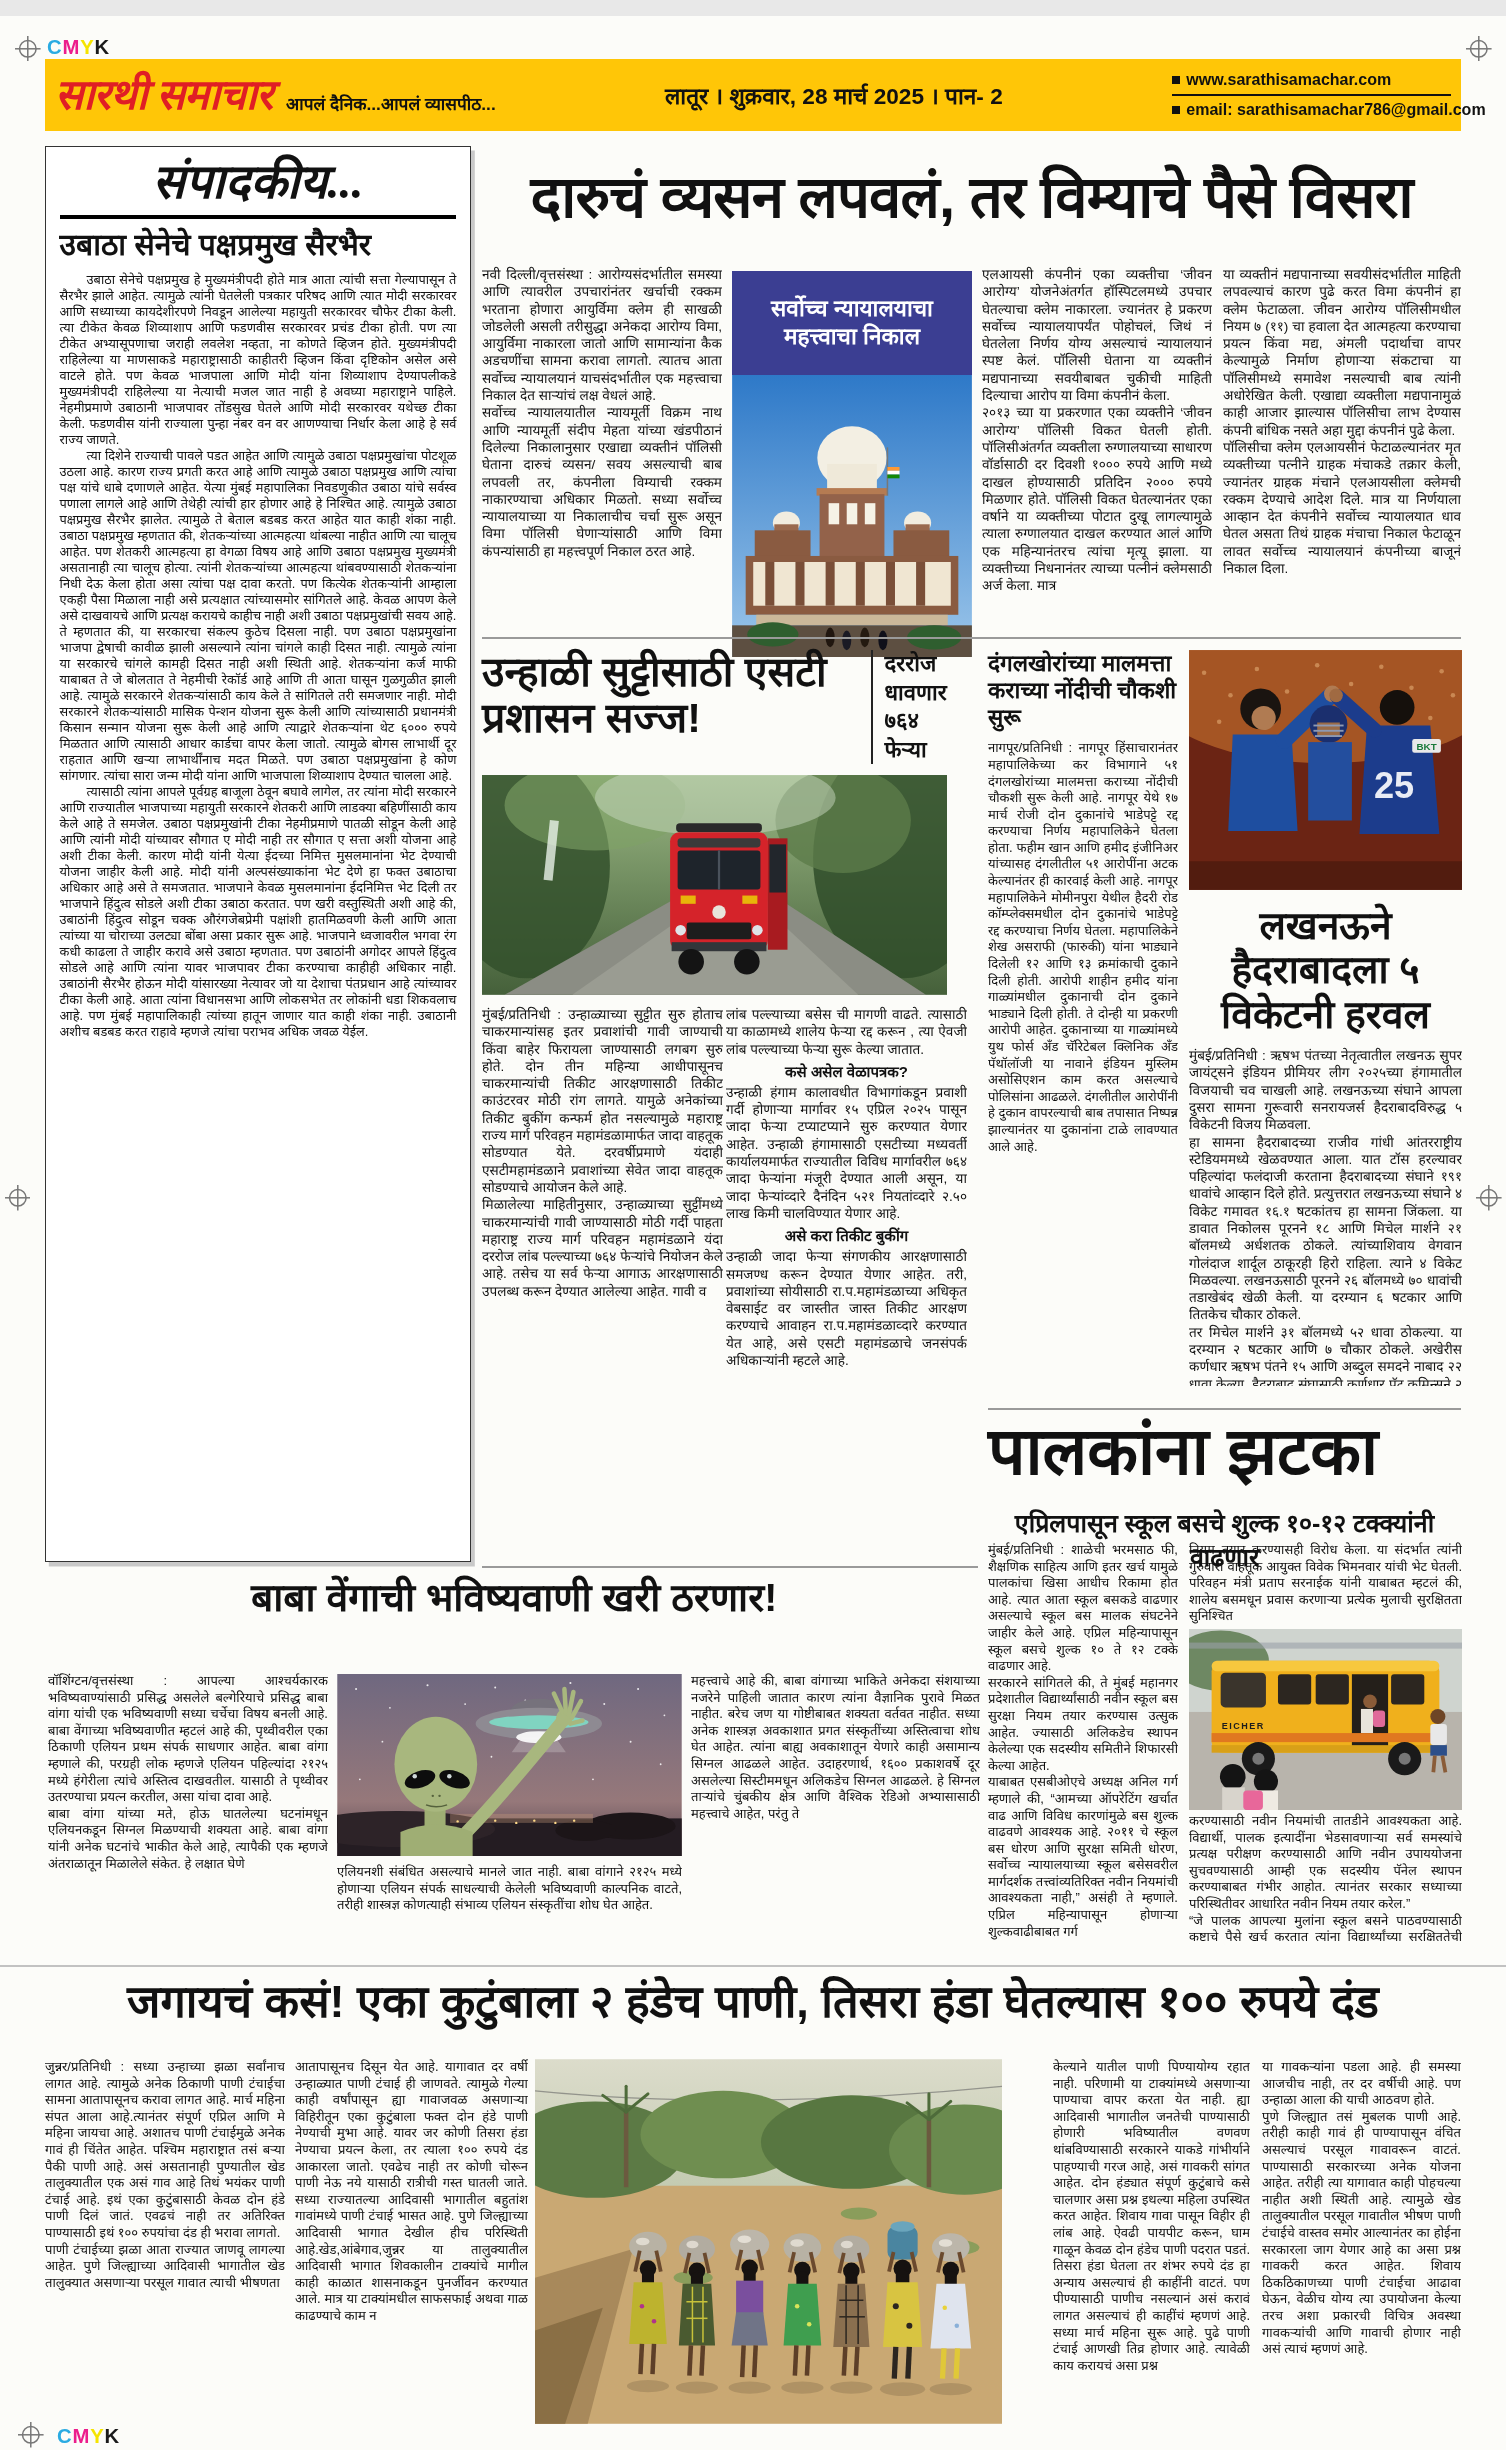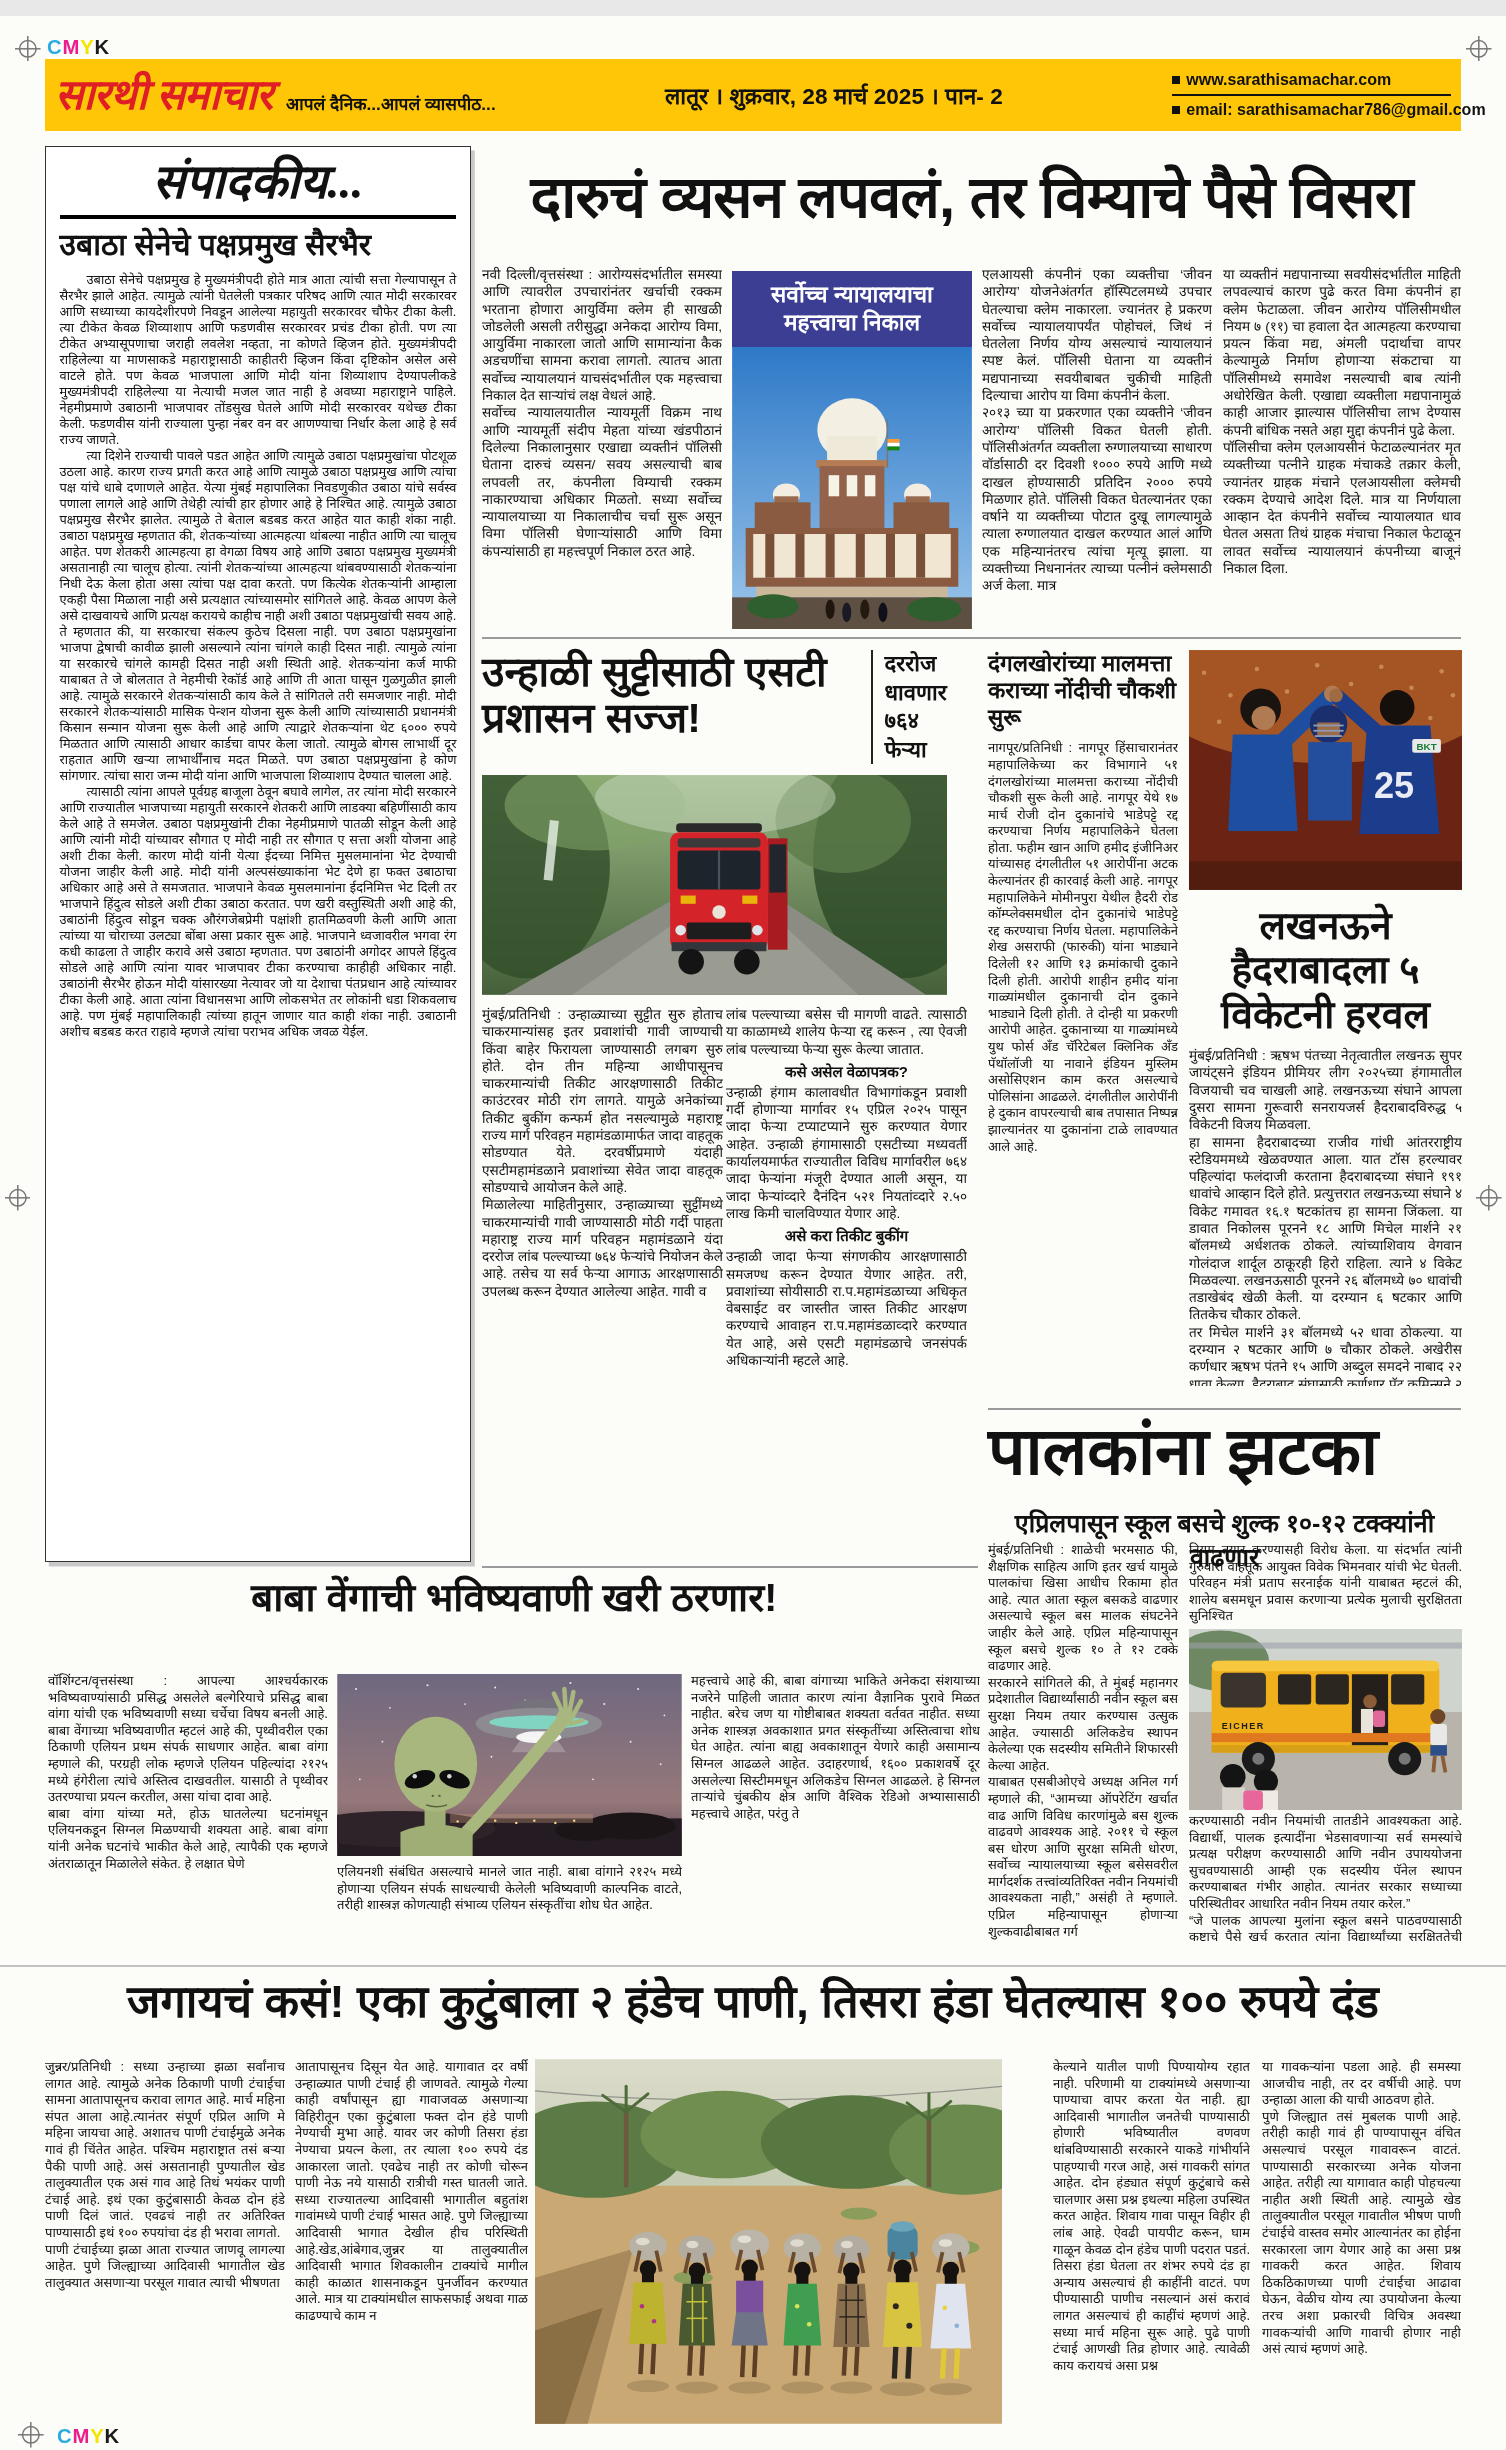--- a/index.html
+++ b/index.html
@@ -37,21 +37,21 @@
   .h-cric{font-size:39px;font-weight:900;line-height:1.15;text-align:center}
   .h-school{font-size:66px;font-weight:900;line-height:1;text-align:left}
   .h-school-sub{font-size:25px;font-weight:900;text-align:center;margin-top:10.5px}
   .h-baba{font-size:39px;font-weight:900;text-align:center;line-height:1}
   .h-water{font-size:45px;font-weight:900;text-align:center;line-height:1}
   .bodytxt{font-size:13.6px;line-height:17.3px;text-align:justify}
   .bodytxt-sm{font-size:13px;line-height:16.6px;text-align:justify}
   .subhd{font-size:15px;font-weight:900;text-align:center;margin:3px 0}
   .stside{font-size:22px;font-weight:900;line-height:1.3;border-left:2.3px solid #222;padding-left:12px}
   .courthead{background:#3b3e92;color:#fff;font-size:22.6px;font-weight:900;text-align:center;
-             display:flex;align-items:center;justify-content:center;line-height:1.25;padding:2px}
+             display:flex;align-items:center;justify-content:center;line-height:1.25;padding:16px}
   .hr{background:#9a9a9a}
   svg text{font-family:"Liberation Sans","DejaVu Sans",sans-serif}
 </style>
 </head>
 <body>
 
 <div id="page">
 
   <svg class="abs regmark" style="left:15px;top:19.6px" viewBox="0 0 34 34">
       <circle cx="17" cy="17" r="11" fill="none" stroke="#777" stroke-width="2"></circle>

